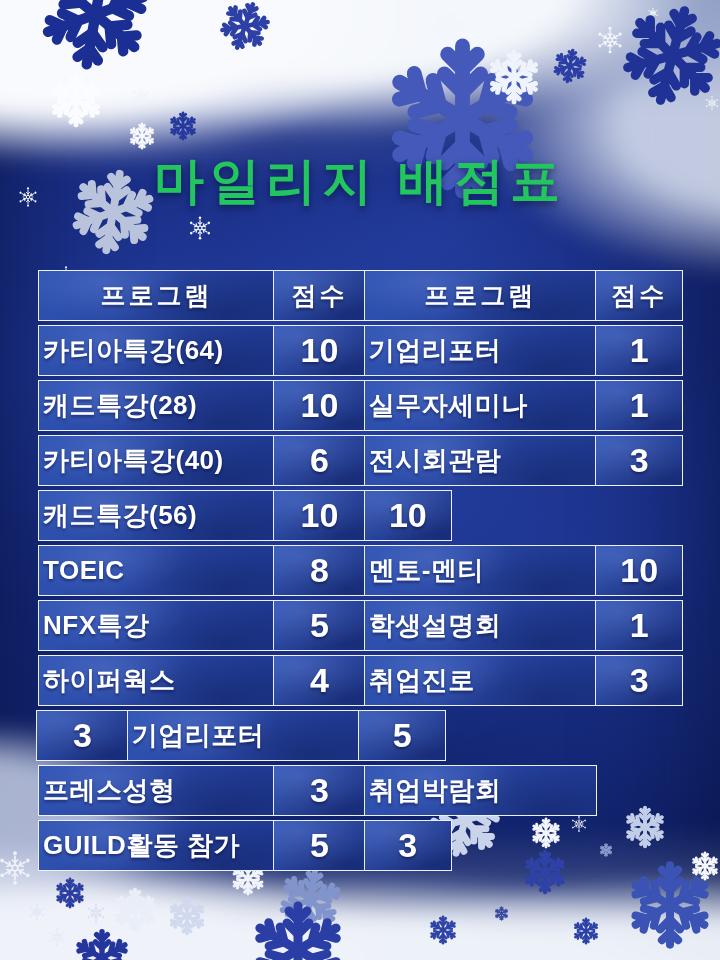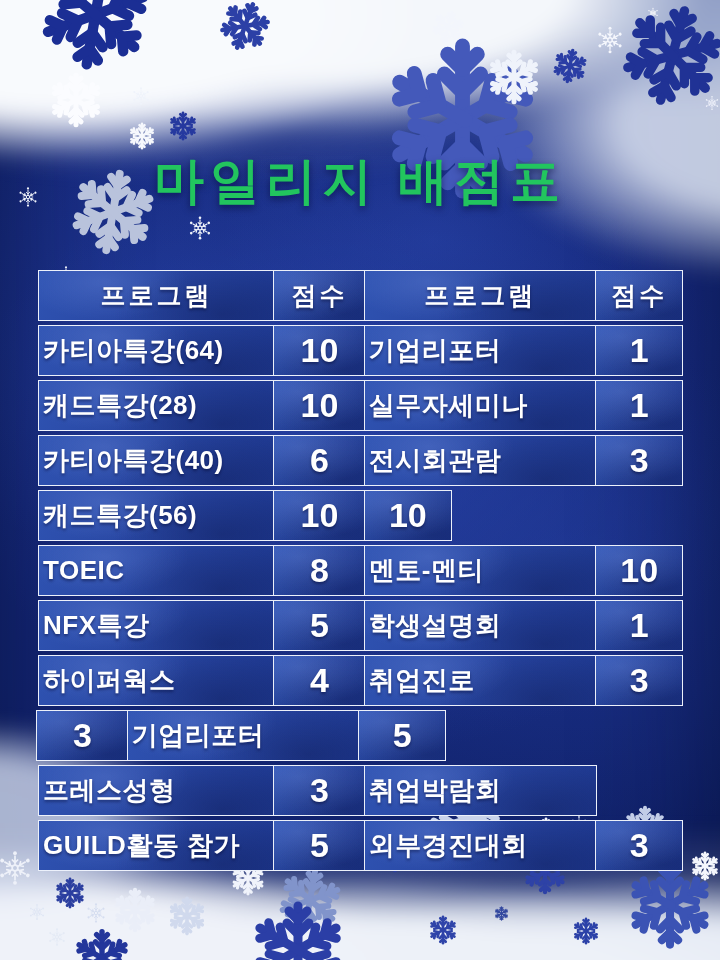--- a/index.html
+++ b/index.html
@@ -301,16 +301,15 @@
       <div class="tcell c3 score">5</div>
     </div>
     <div class="trow">
       <div class="tcell c0 prog">프레스성형</div>
       <div class="tcell c1 score">3</div>
       <div class="tcell c2 prog">취업박람회</div>
     </div>
     <div class="trow">
       <div class="tcell c0 prog">GUILD활동 참가</div>
       <div class="tcell c1 score">5</div>
-      <div class="tcell c2 prog">외부경진대회</div>
       <div class="tcell c3 score">3</div>
     </div>
   </div>
 
 </body></html>

